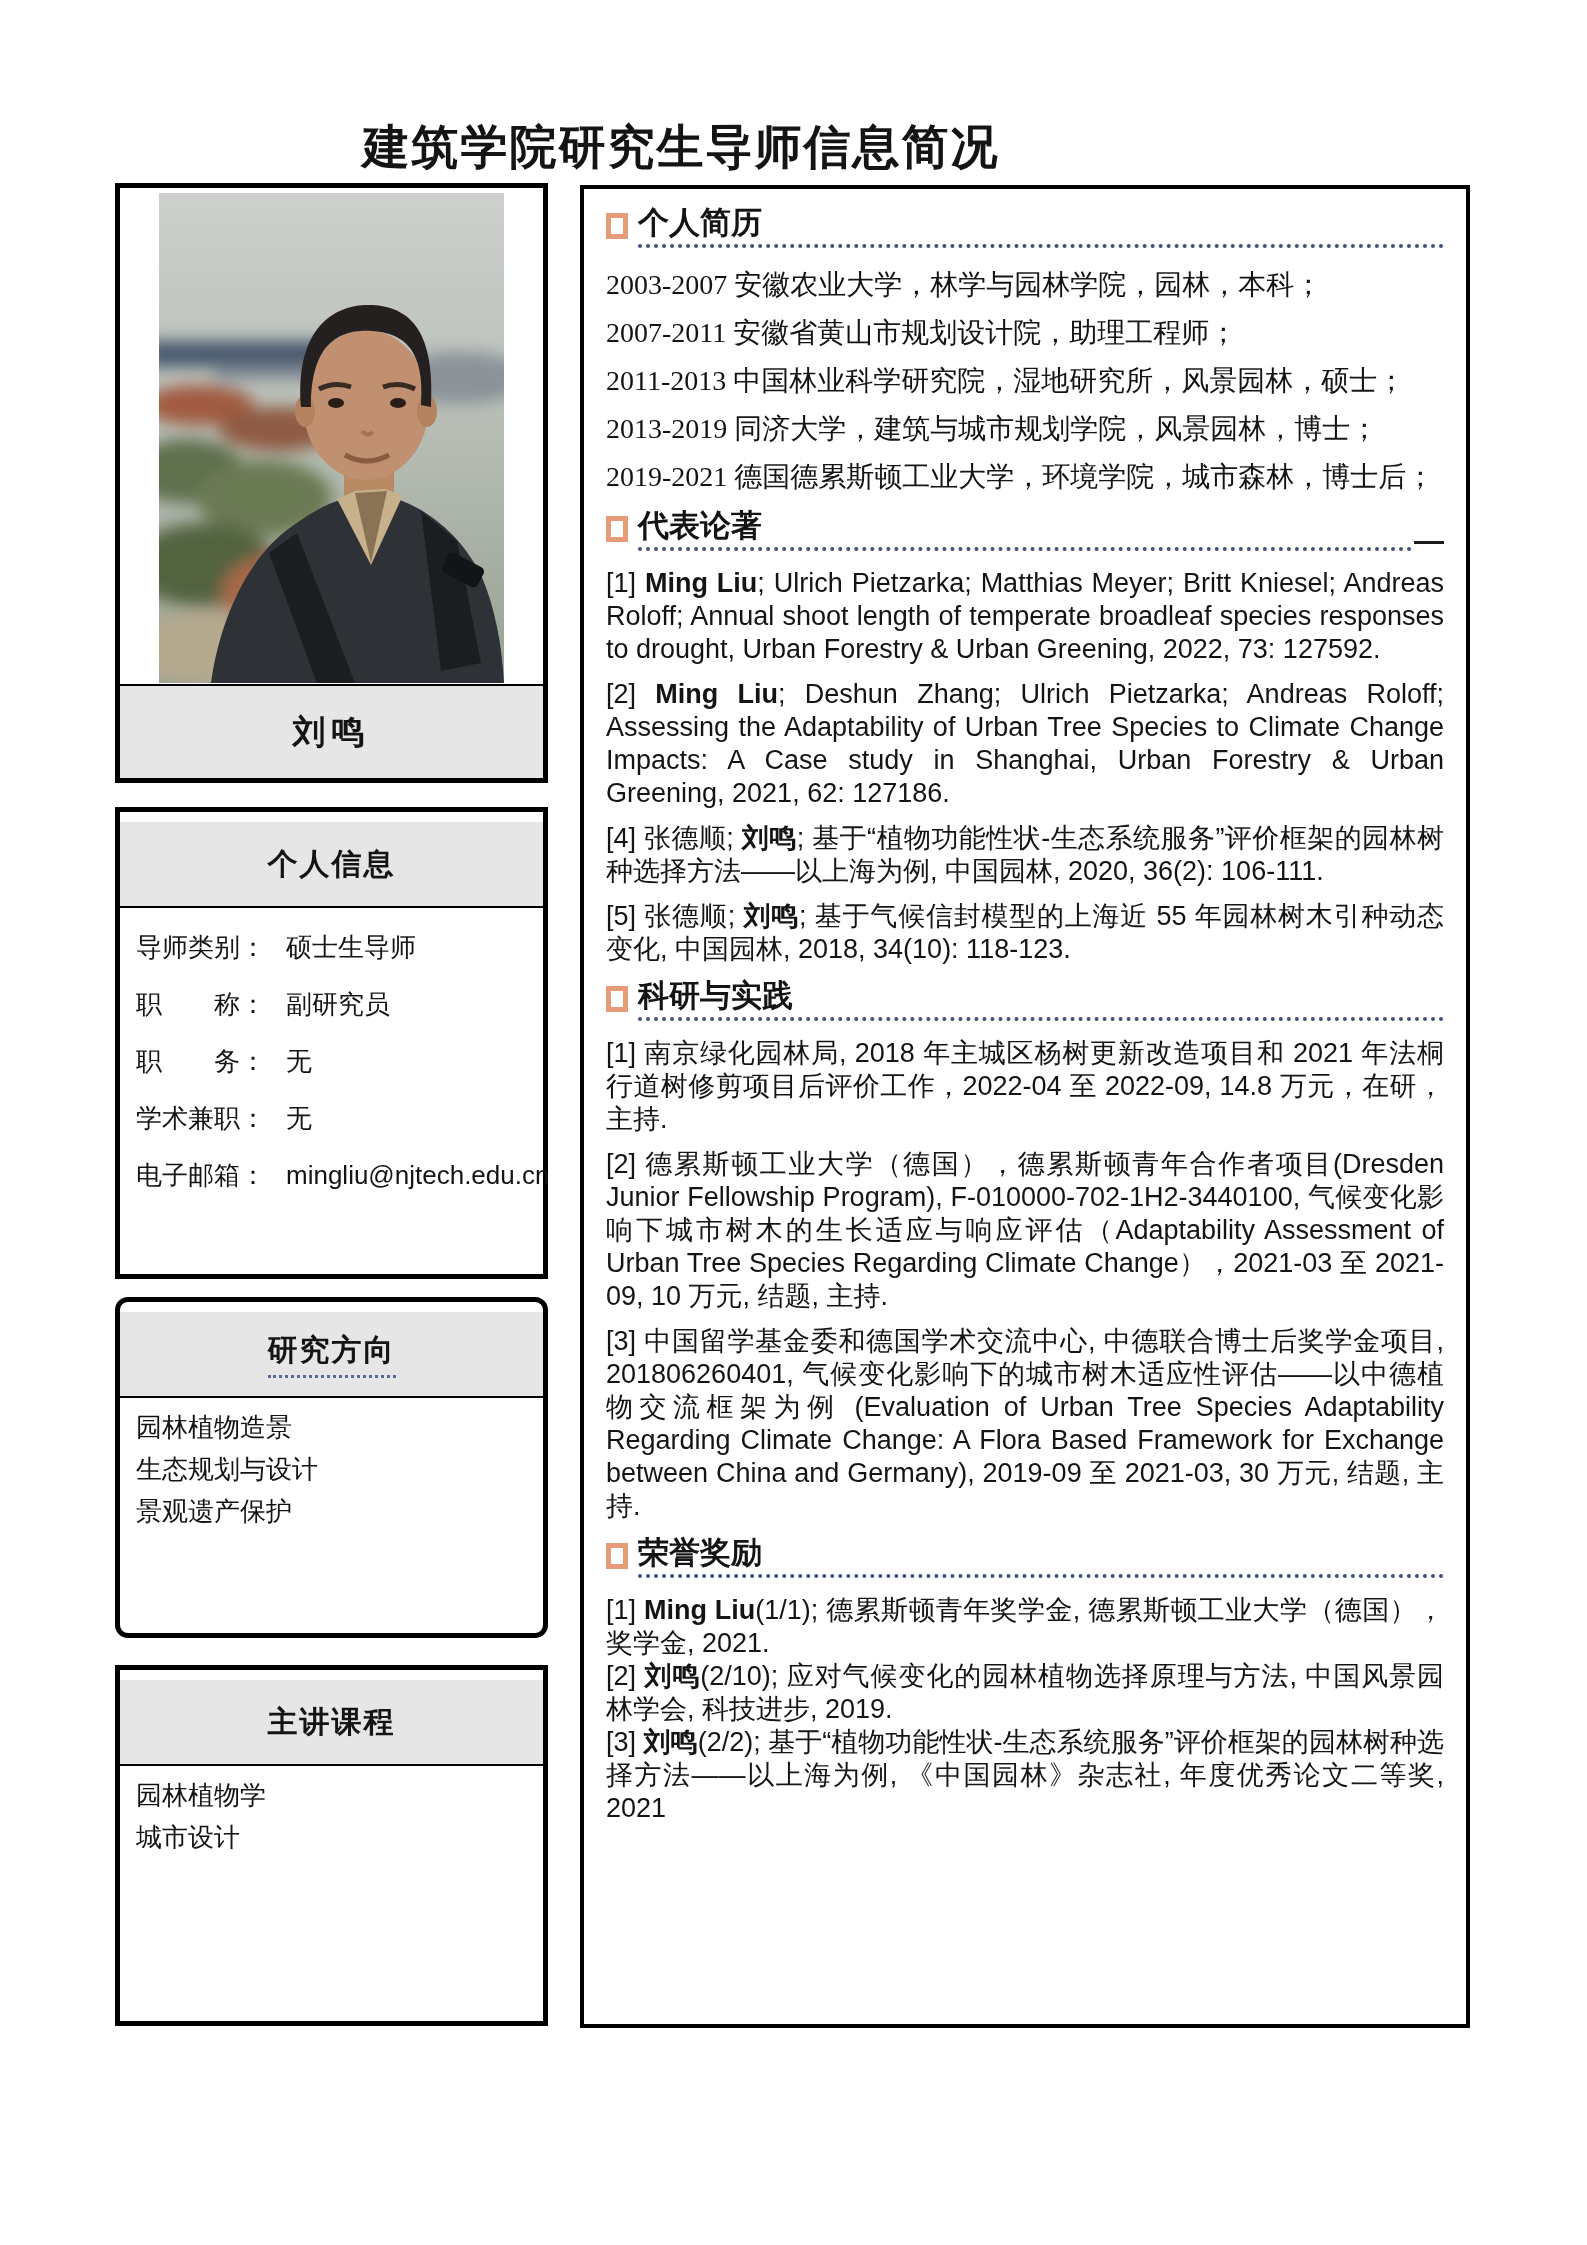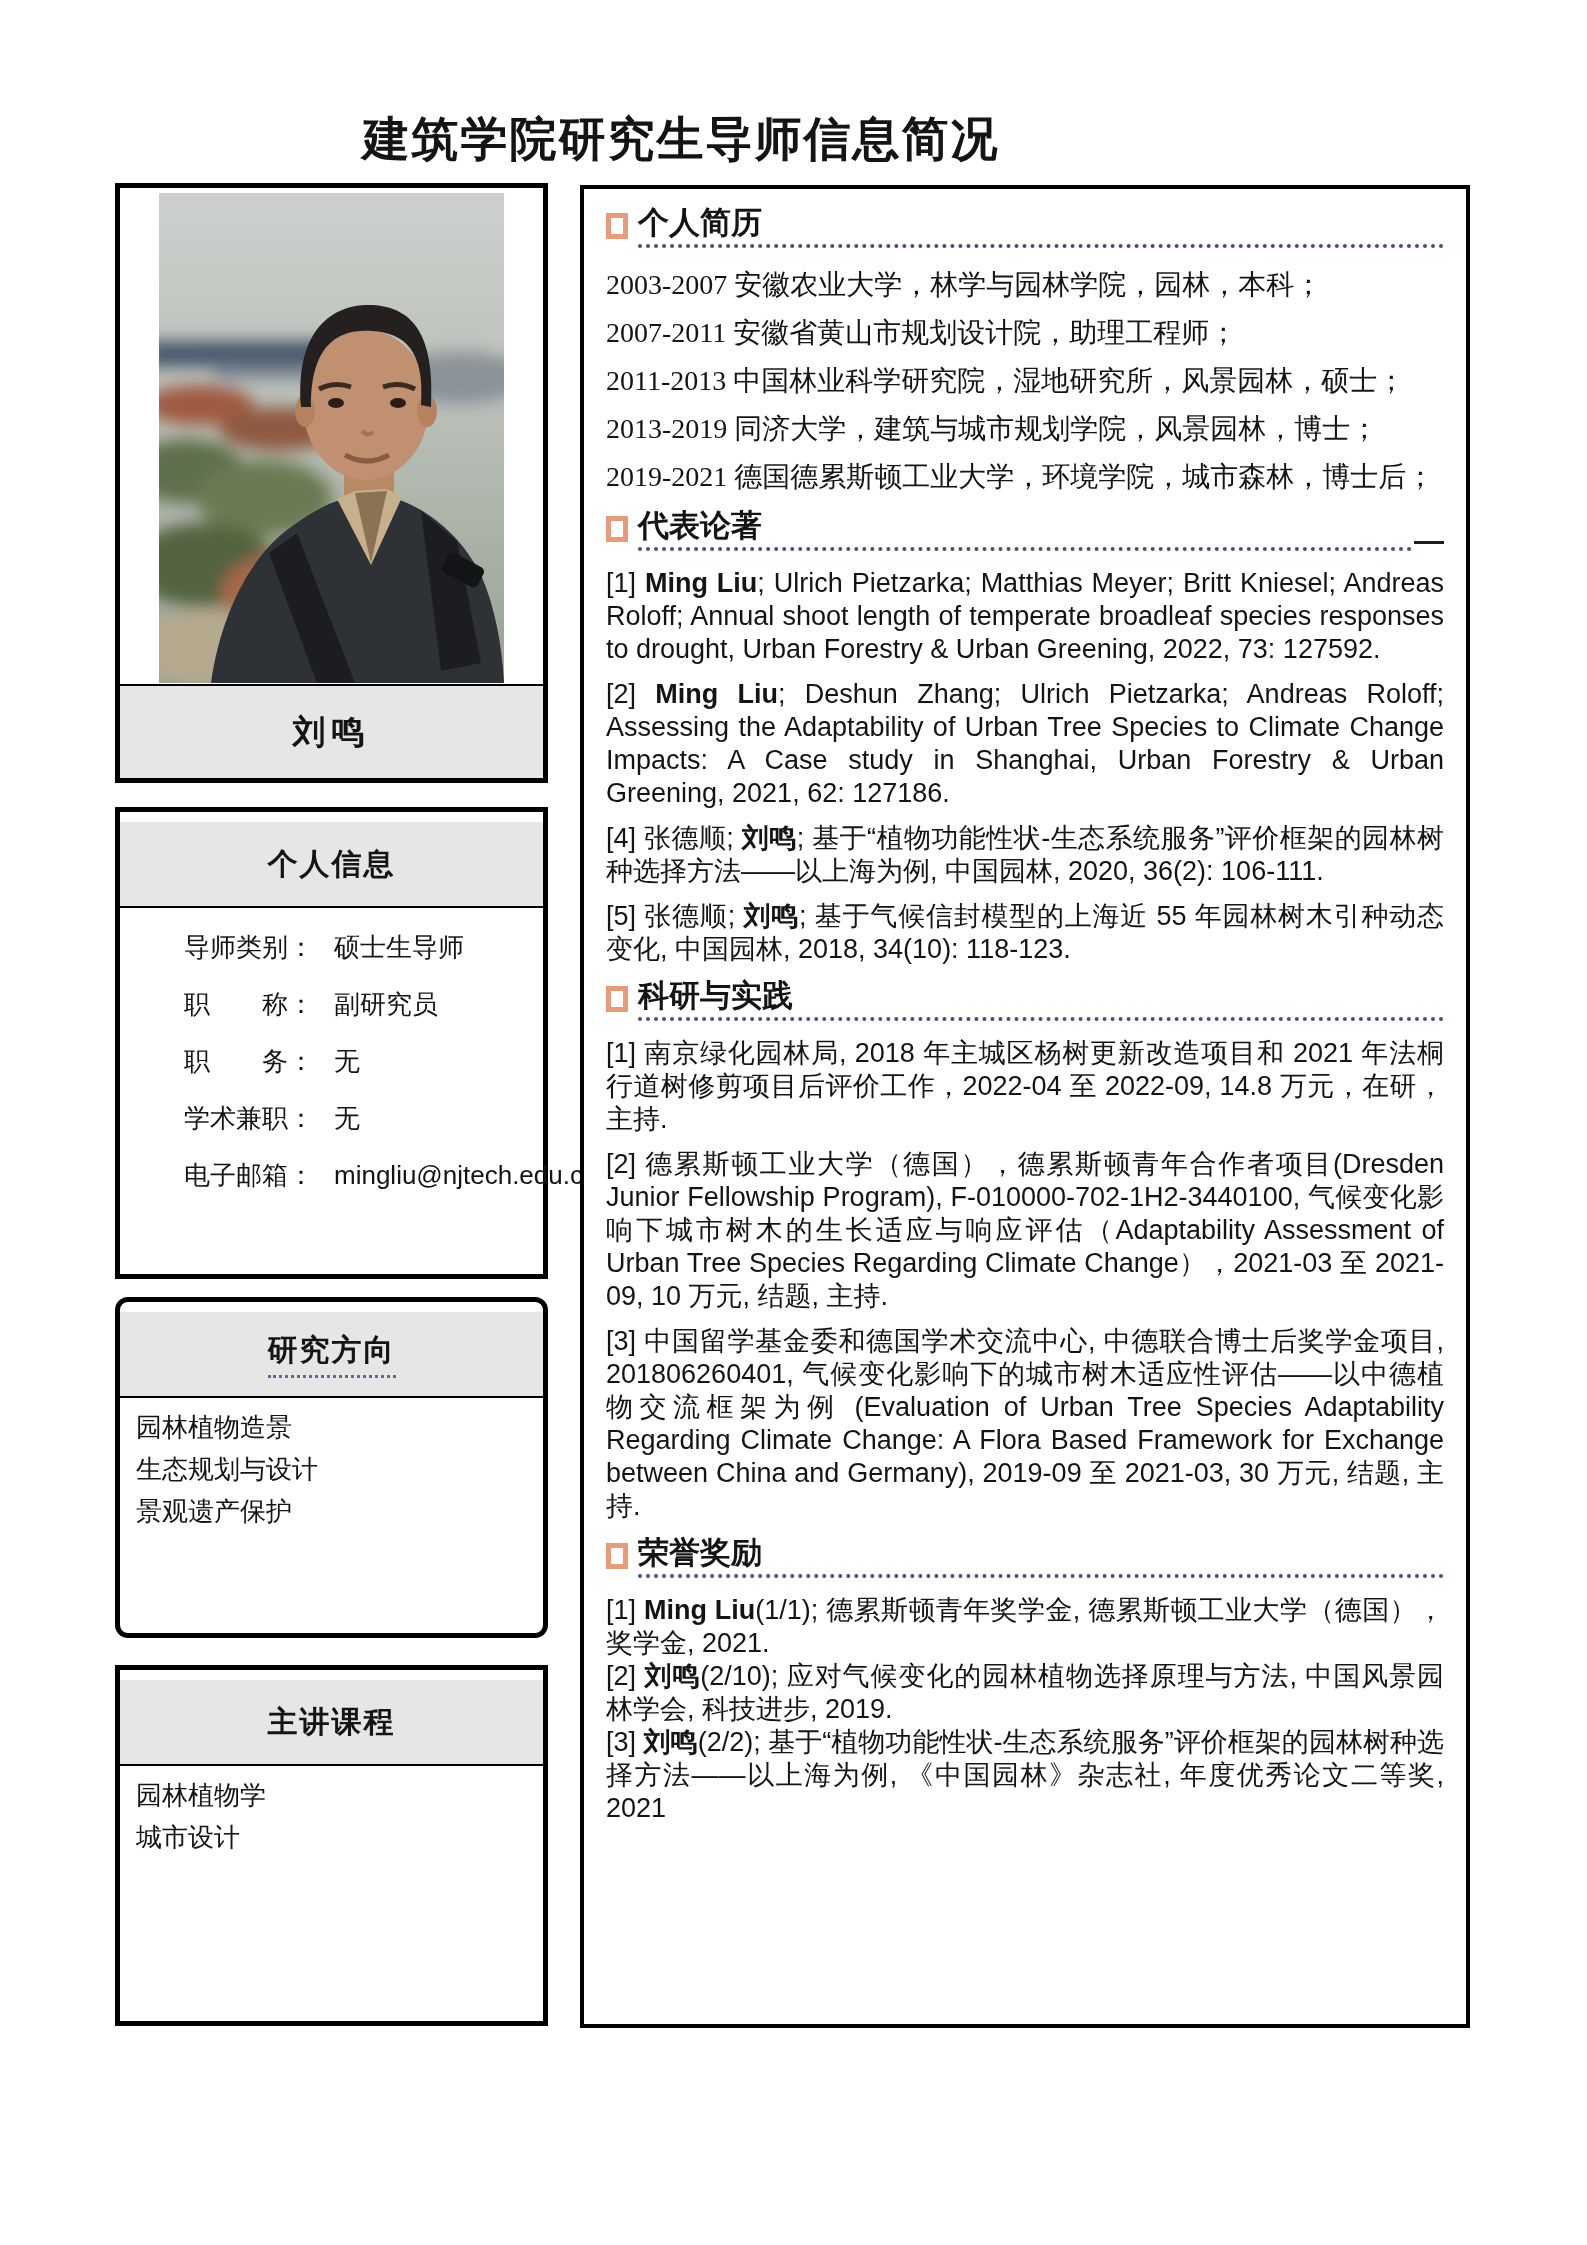--- a/index.html
+++ b/index.html
@@ -6,21 +6,21 @@
   html,body { background:#ffffff; }
   body {
     width:1587px; height:2245px; position:relative;
     font-family:"Liberation Sans","DejaVu Sans",sans-serif;
     color:#141414; overflow:hidden;
   }
   .page { position:absolute; inset:0; }
 
   
   .page-title {
-    position:absolute; top:108px; left:0; width:1362px;
+    position:absolute; top:116px; left:0; width:1362px;
     text-align:center; font-size:47px; font-weight:700; letter-spacing:2px;
   }
 
   
   .lbox { position:absolute; left:115px; width:433px; border:5px solid #000; background:#fff; }
   .photo-box { top:183px; height:600px; display:flex; flex-direction:column; }
   .photo-wrap { flex:1; display:flex; justify-content:center; align-items:flex-start; padding-top:5px; overflow:hidden; }
   .name-band {
     height:94px; flex:none; background:#e6e6e6; border-top:2px solid #000;
     display:flex; align-items:center; justify-content:center;
@@ -29,21 +29,21 @@
   .side-header {
     height:86px; background:#e6e6e6; border-bottom:2px solid #000;
     display:flex; align-items:center; justify-content:center;
     font-size:30px; font-weight:700; letter-spacing:2px;margin-top:10px;
   }
   .dotted-under { border-bottom:3px dotted #5a6a9f; padding-bottom:4px; }
   .info-box   { top:807px;  height:472px; }
   .dir-box    { top:1297px; height:341px;border-radius:13px; }
   .course-box { top:1665px; height:361px; }
 
-  .info-rows { padding:24px 12px 0 16px;margin-left:48px; }
+  .info-rows { padding:24px 12px 0 16px; }
   .info-row  { display:flex; font-size:26px; line-height:30px; margin-bottom:27px; }
   .info-label{ flex:none; width:142px; }
   .info-value{ flex:1; padding-left:8px; }
 
   .side-items { padding:14px 12px 0 16px; font-size:26px; }
   .side-items .item { line-height:30px; margin-bottom:12px; }
 
   
   .right-box {
     position:absolute; left:580px; top:185px; width:890px; height:1843px;

